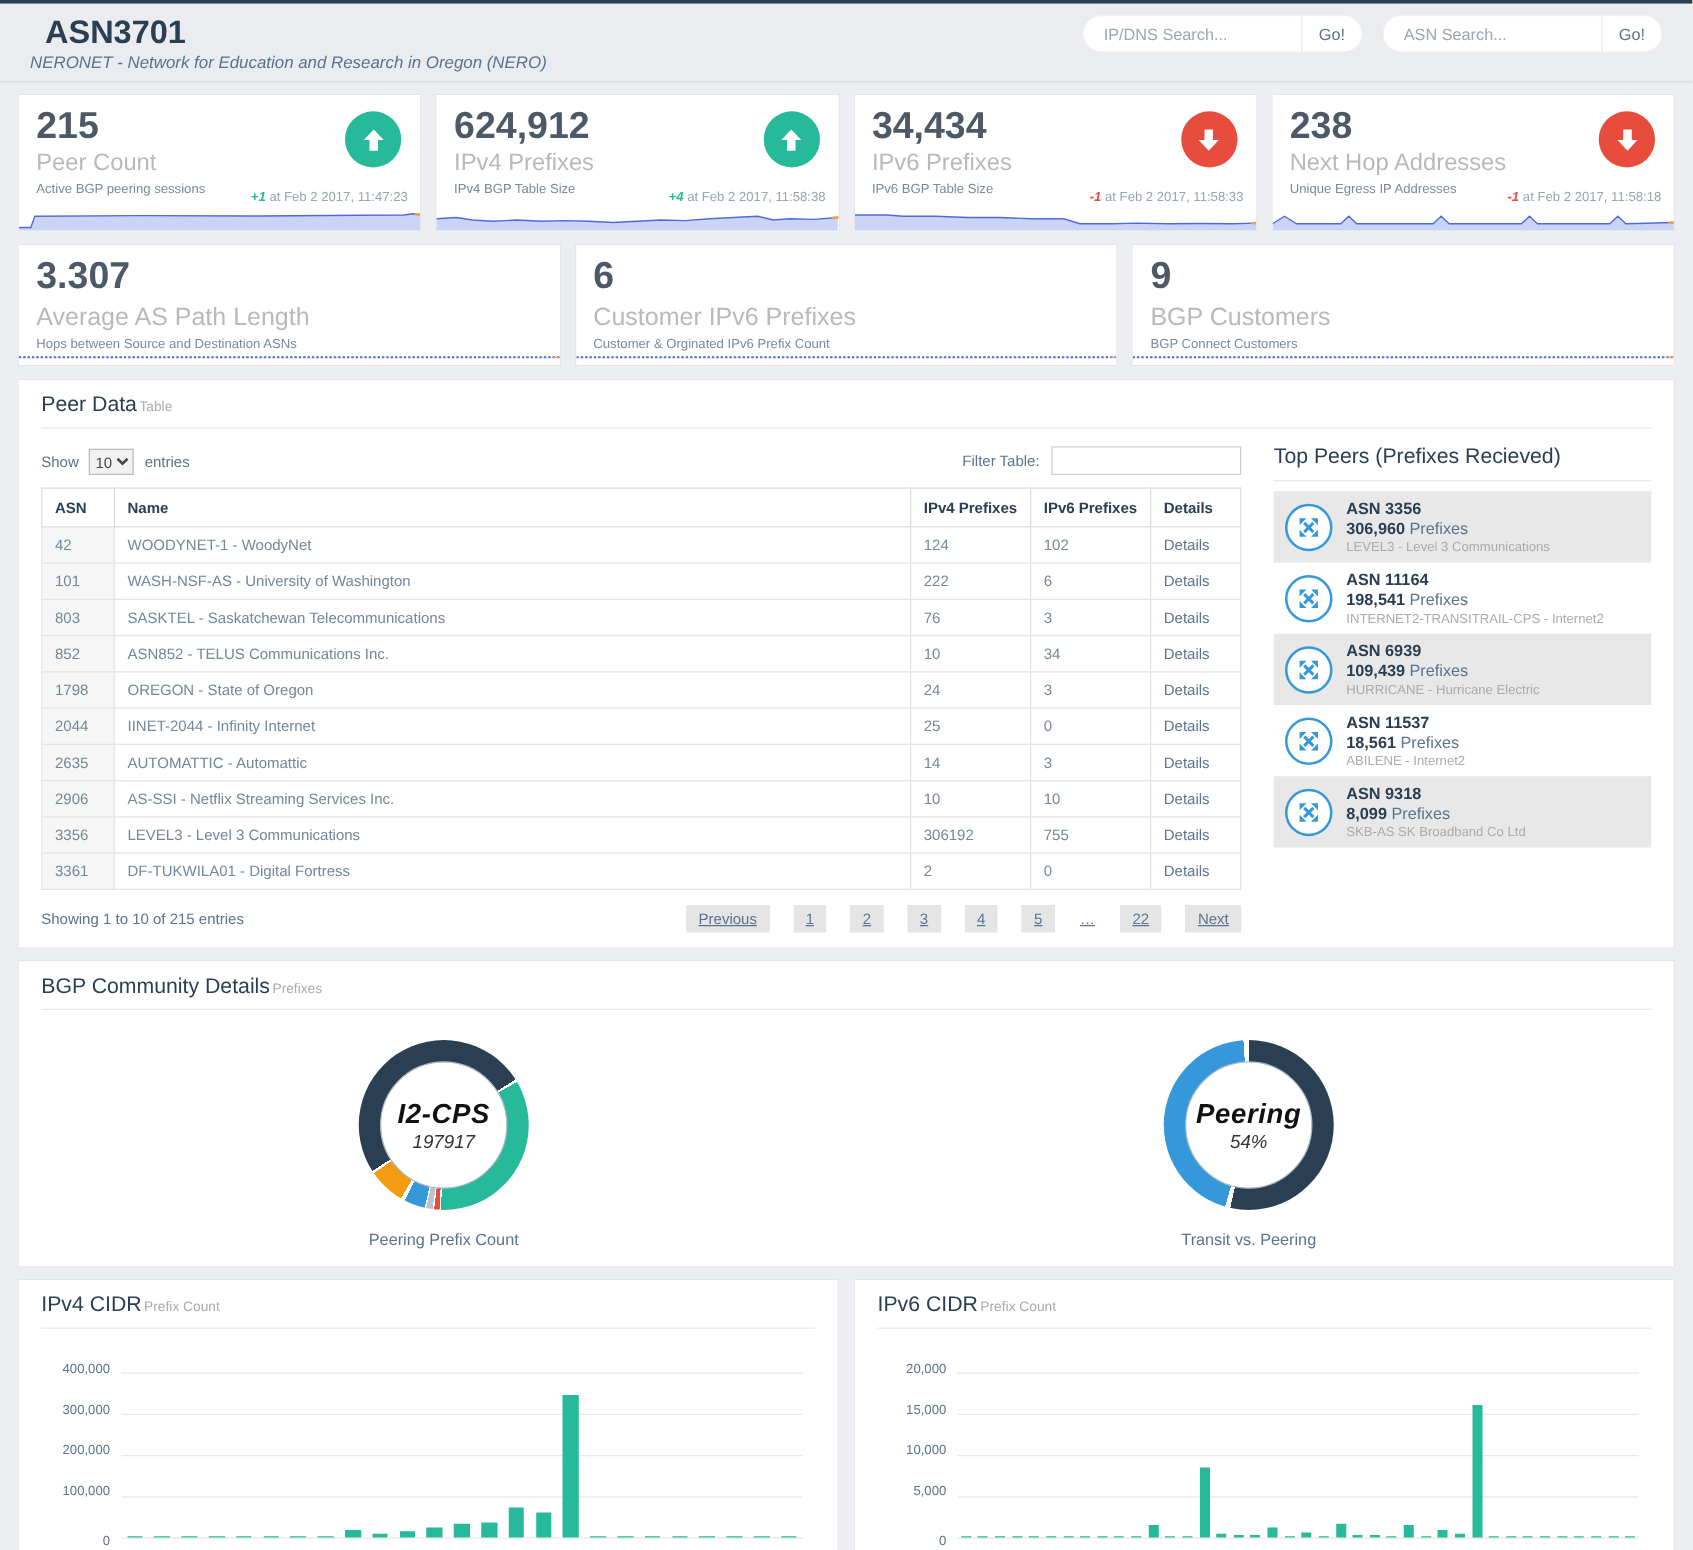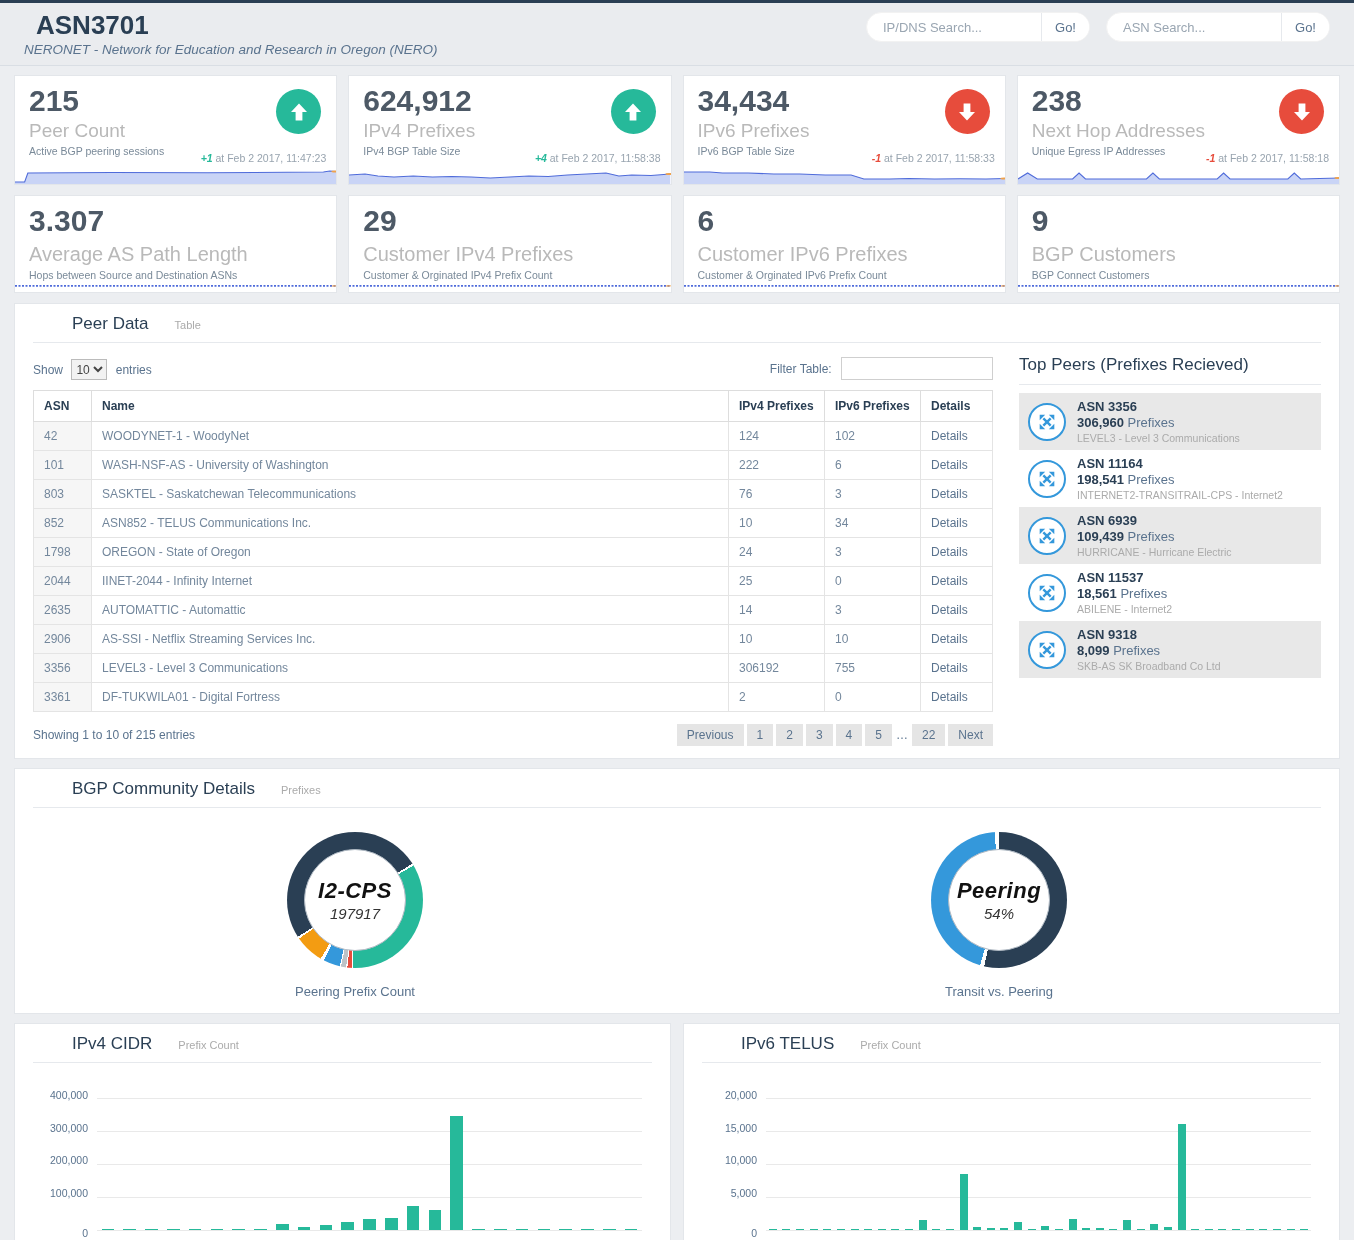--- a/index.html
+++ b/index.html
@@ -37,39 +37,39 @@
   .trend-badge.down { background:#E74C3C; }
   .tile-ts { position:absolute; right:10px; bottom:20px; font-size:10.5px; color:#98A4AF; }
   .tile-ts .delta { font-style:italic; font-weight:bold; }
   .tile-ts .delta.up { color:#26B99A; }
   .tile-ts .delta.down { color:#E74C3C; }
   .spark { position:absolute; left:0; right:0; bottom:0; height:17px; width:100%; display:block; }
   .tile.row2 .spark { height:8px; }
 
   
   .panel { background:#fff; border:1px solid #E3E6EA; margin:9px 14px; padding:10px 18px 12px 18px; }
-  .panel-title-row { display:flex; align-items:baseline; gap:26px;margin-left:39px; }
+  .panel-title-row { display:flex; align-items:baseline; gap:2px; }
   .panel-title { font-size:17px; color:#2A3F54; }
   .panel-sub { font-size:11px; color:#ABABAB; }
   .panel-hr { border:none; border-top:1px solid #E6E9ED; margin:8px 0 10px 0; }
 
   
   .peer-content { display:flex; gap:26px; }
   .table-side { flex:1; min-width:0; }
   .controls { display:flex; justify-content:space-between; align-items:flex-end; font-size:12px; color:#5A738E; margin:4px 0 10px 0; }
   .controls select { font-size:12px; color:#444; margin:0 5px; border:1px solid #BBB; background:#F2F2F2; height:21px; }
   .controls .filter input { border:1px solid #CFCFCF; height:23px; width:152px; margin-left:6px; outline:none; }
   table.peer { width:100%; border-collapse:collapse; font-size:12px; color:#73879C; border:1px solid #DDD; }
   table.peer th { text-align:left; color:#2A3F54; font-weight:bold; padding:8px 10px; border:1px solid #DDD; background:#fff; }
   table.peer td { padding:7px 10px; border:1px solid #E4E4E4; background:#fff; }
   table.peer td.asn-col { background:#F6F6F6; }
   .col-asn { width:58px; } .col-v4 { width:96px; } .col-v6 { width:96px; } .col-det { width:72px; }
   table.peer a { color:#5A738E; text-decoration:none; }
   .summary-row { display:flex; justify-content:space-between; align-items:center; margin-top:12px; font-size:12px; color:#5A738E; }
-  .pager { display:flex; gap:3px; align-items:flex-end; }
+  .pager { display:flex; gap:19px; align-items:flex-end;text-decoration:underline; }
   .page-btn { background:#E5E5E5; padding:4px 10px; color:#5A738E; font-size:12px; cursor:pointer; }
   .page-ellipsis { padding:4px 1px; color:#5A738E; font-size:12px; }
 
   
   .top-peers { width:302px; flex:none; }
   .top-peers-title { font-size:17px; color:#2A3F54; padding-top:2px; }
   .top-peers-hr { border:none; border-top:1px solid #E6E9ED; margin:9px 0 8px 0; }
   .peer-item { display:flex; gap:11px; padding:6px 9px; align-items:center; }
   .peer-item.alt { background:#E8E8E8;align-items:center; }
   .peer-icon { width:38px; height:38px; min-width:38px; border:2px solid #3498DB; border-radius:50%; display:flex; align-items:center; justify-content:center; background:#fff; }
@@ -196,29 +196,20 @@
     <div class="tile row2">
       <div class="tile-num">3.307</div>
       <div class="tile-label">Average AS Path Length</div>
       <div class="tile-sub">Hops between Source and Destination ASNs</div>
       <svg viewBox="0 0 100 17" preserveAspectRatio="none" class="spark">
         <polyline points="0,4 100,4" fill="none" stroke="#4F6BDA" stroke-width="1.6" vector-effect="non-scaling-stroke" stroke-dasharray="2,1.5"></polyline>
         <circle cx="99.6" cy="4" r="1.1" fill="#F0A24B"></circle>
       </svg>
     </div>
     <div class="tile row2">
-      <div class="tile-num">29</div>
-      <div class="tile-label">Customer IPv4 Prefixes</div>
-      <div class="tile-sub">Customer &amp; Orginated IPv4 Prefix Count</div>
-      <svg viewBox="0 0 100 17" preserveAspectRatio="none" class="spark">
-        <polyline points="0,4 100,4" fill="none" stroke="#4F6BDA" stroke-width="1.6" vector-effect="non-scaling-stroke" stroke-dasharray="2,1.5"></polyline>
-        <circle cx="99.6" cy="4" r="1.1" fill="#F0A24B"></circle>
-      </svg>
-    </div>
-    <div class="tile row2">
       <div class="tile-num">6</div>
       <div class="tile-label">Customer IPv6 Prefixes</div>
       <div class="tile-sub">Customer &amp; Orginated IPv6 Prefix Count</div>
       <svg viewBox="0 0 100 17" preserveAspectRatio="none" class="spark">
         <polyline points="0,4 100,4" fill="none" stroke="#4F6BDA" stroke-width="1.6" vector-effect="non-scaling-stroke" stroke-dasharray="2,1.5"></polyline>
         <circle cx="99.6" cy="4" r="1.1" fill="#F0A24B"></circle>
       </svg>
     </div>
     <div class="tile row2">
       <div class="tile-num">9</div>
@@ -634,21 +625,21 @@
             <span>/31</span>
           </div>
           <div class="xlab">
             <span>/32</span>
           </div>
         </div>
       </div>
   </section>
   <section class="panel chart-panel">
     <div class="panel-title-row">
-      <span class="panel-title">IPv6 TELUS</span>
+      <span class="panel-title">IPv6 CIDR</span>
       <span class="panel-sub">Prefix Count</span>
     </div>
     <hr class="panel-hr">
     <div id="chart-ipv6">
         <div class="chart-wrap">
           <div class="y-axis">
             <span>20,000</span>
             <span>15,000</span>
             <span>10,000</span>
             <span>5,000</span>

